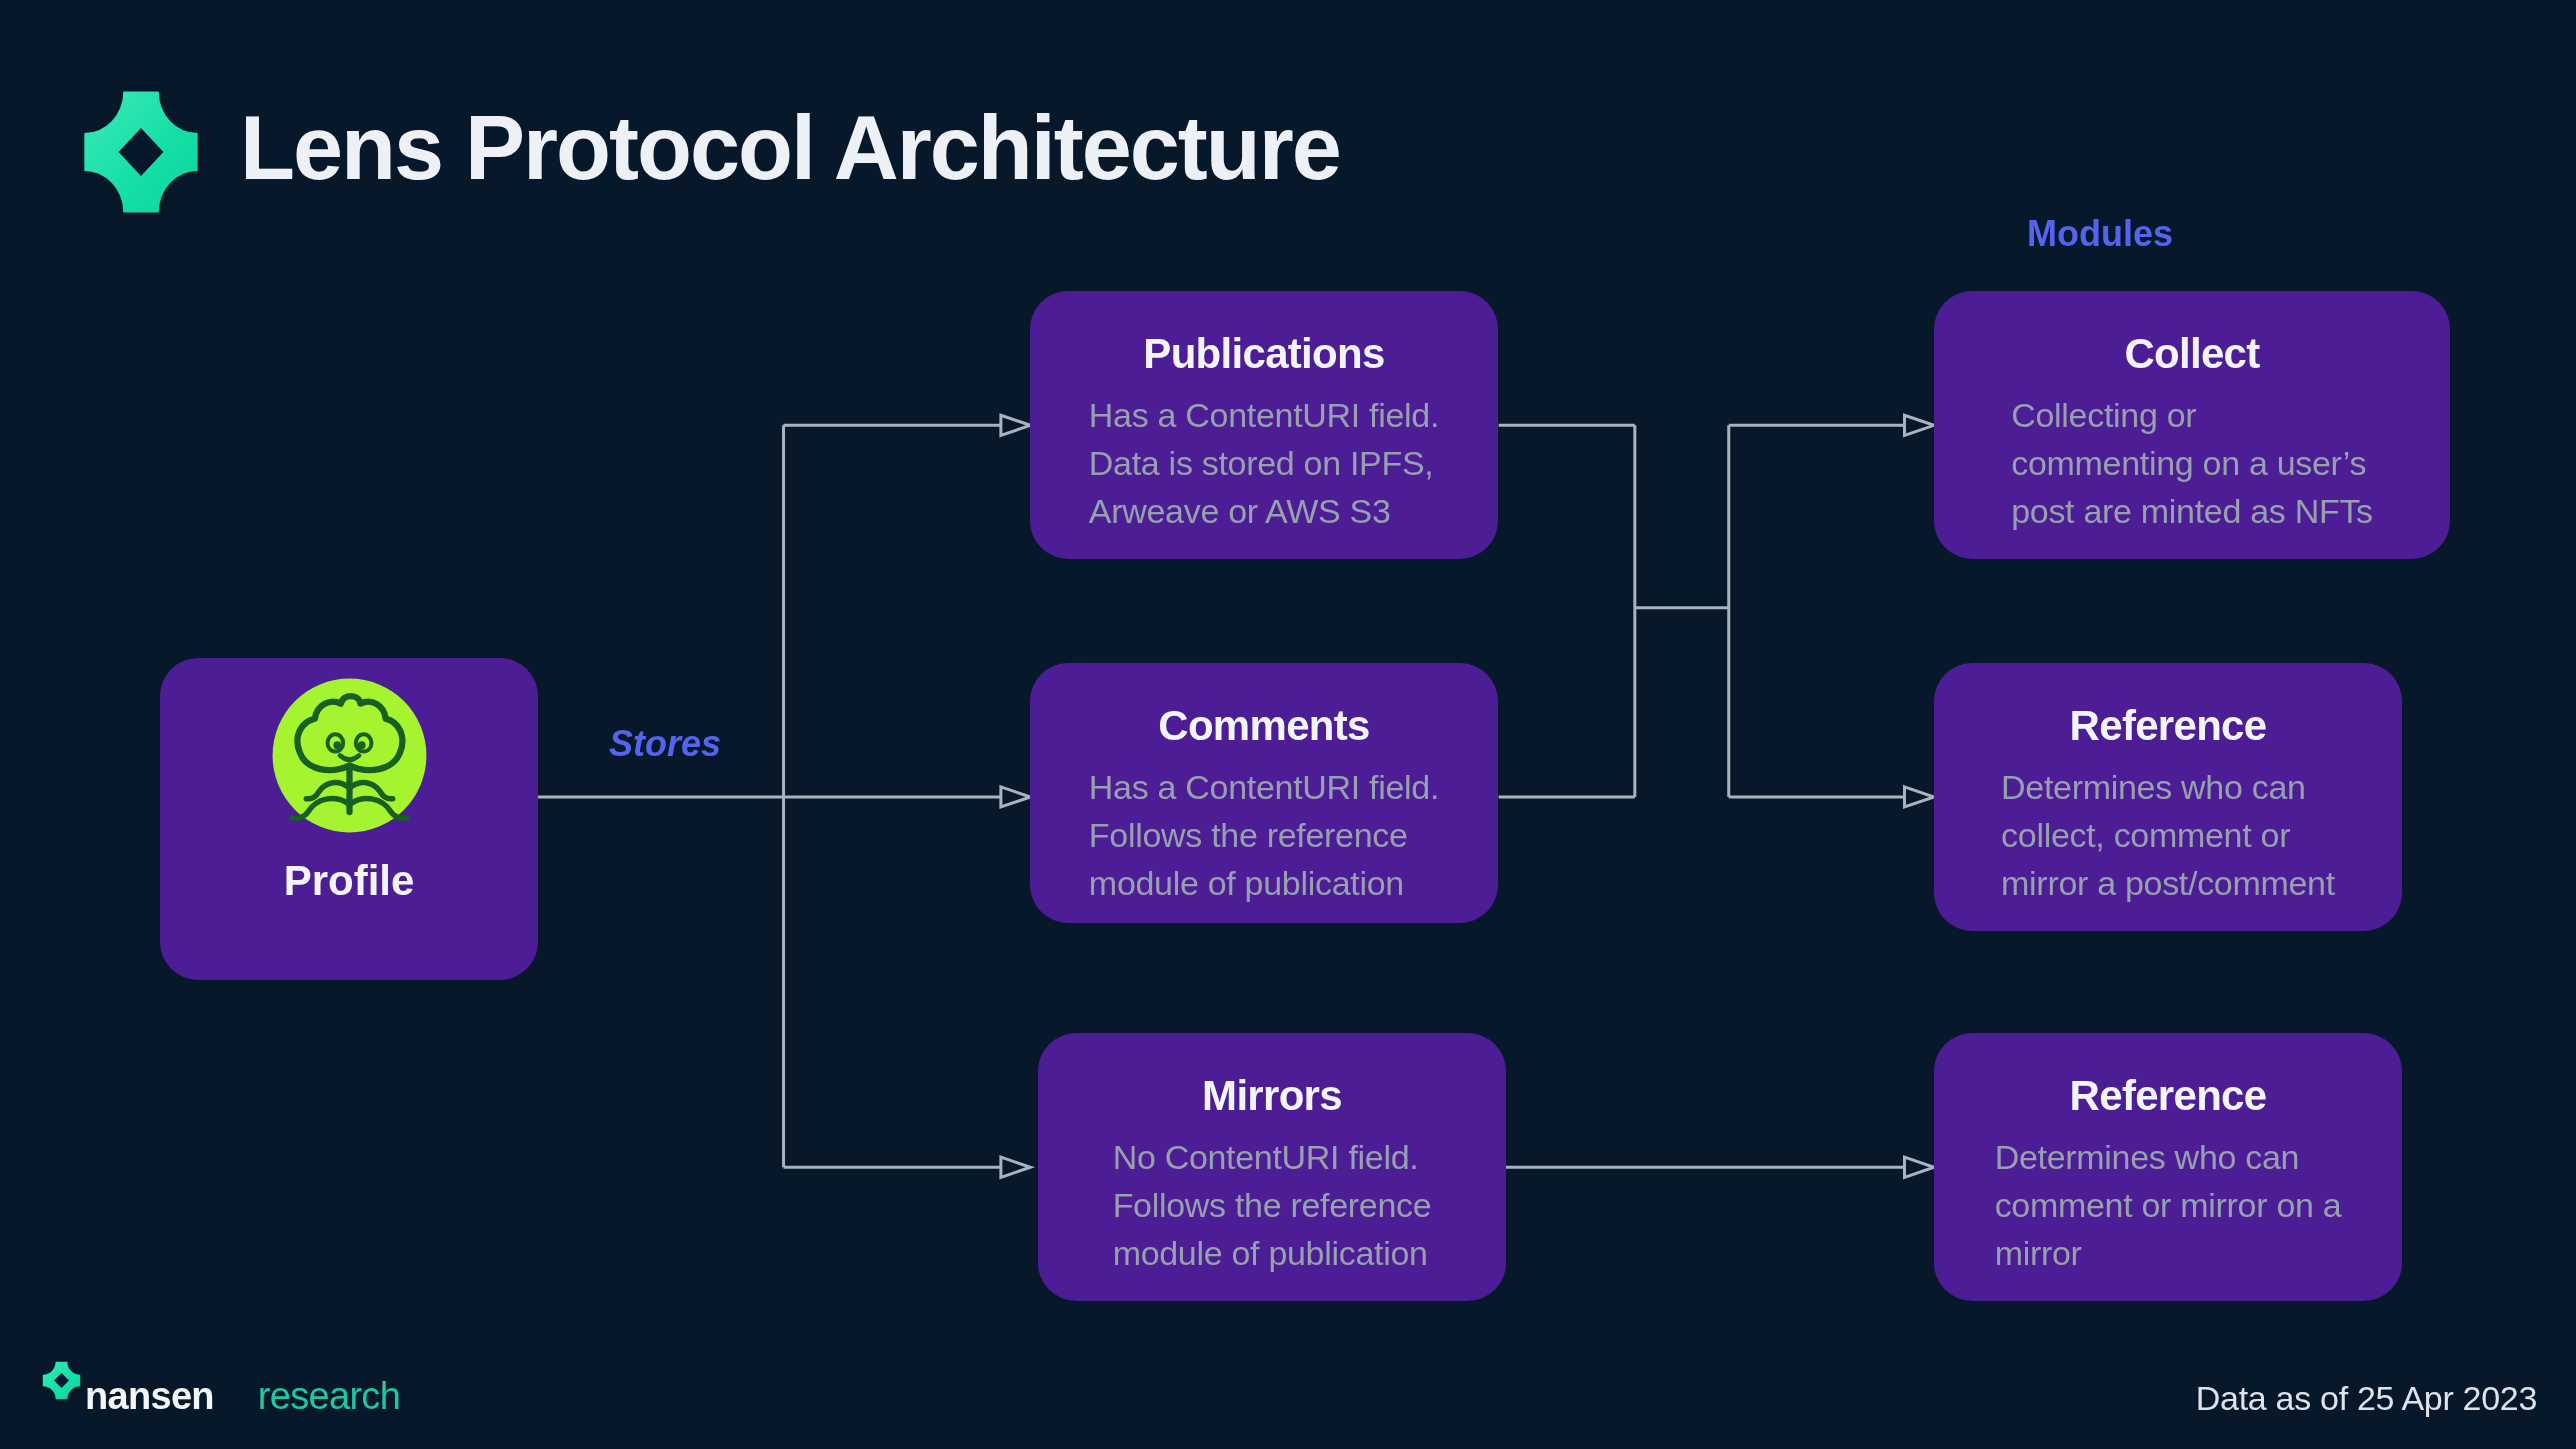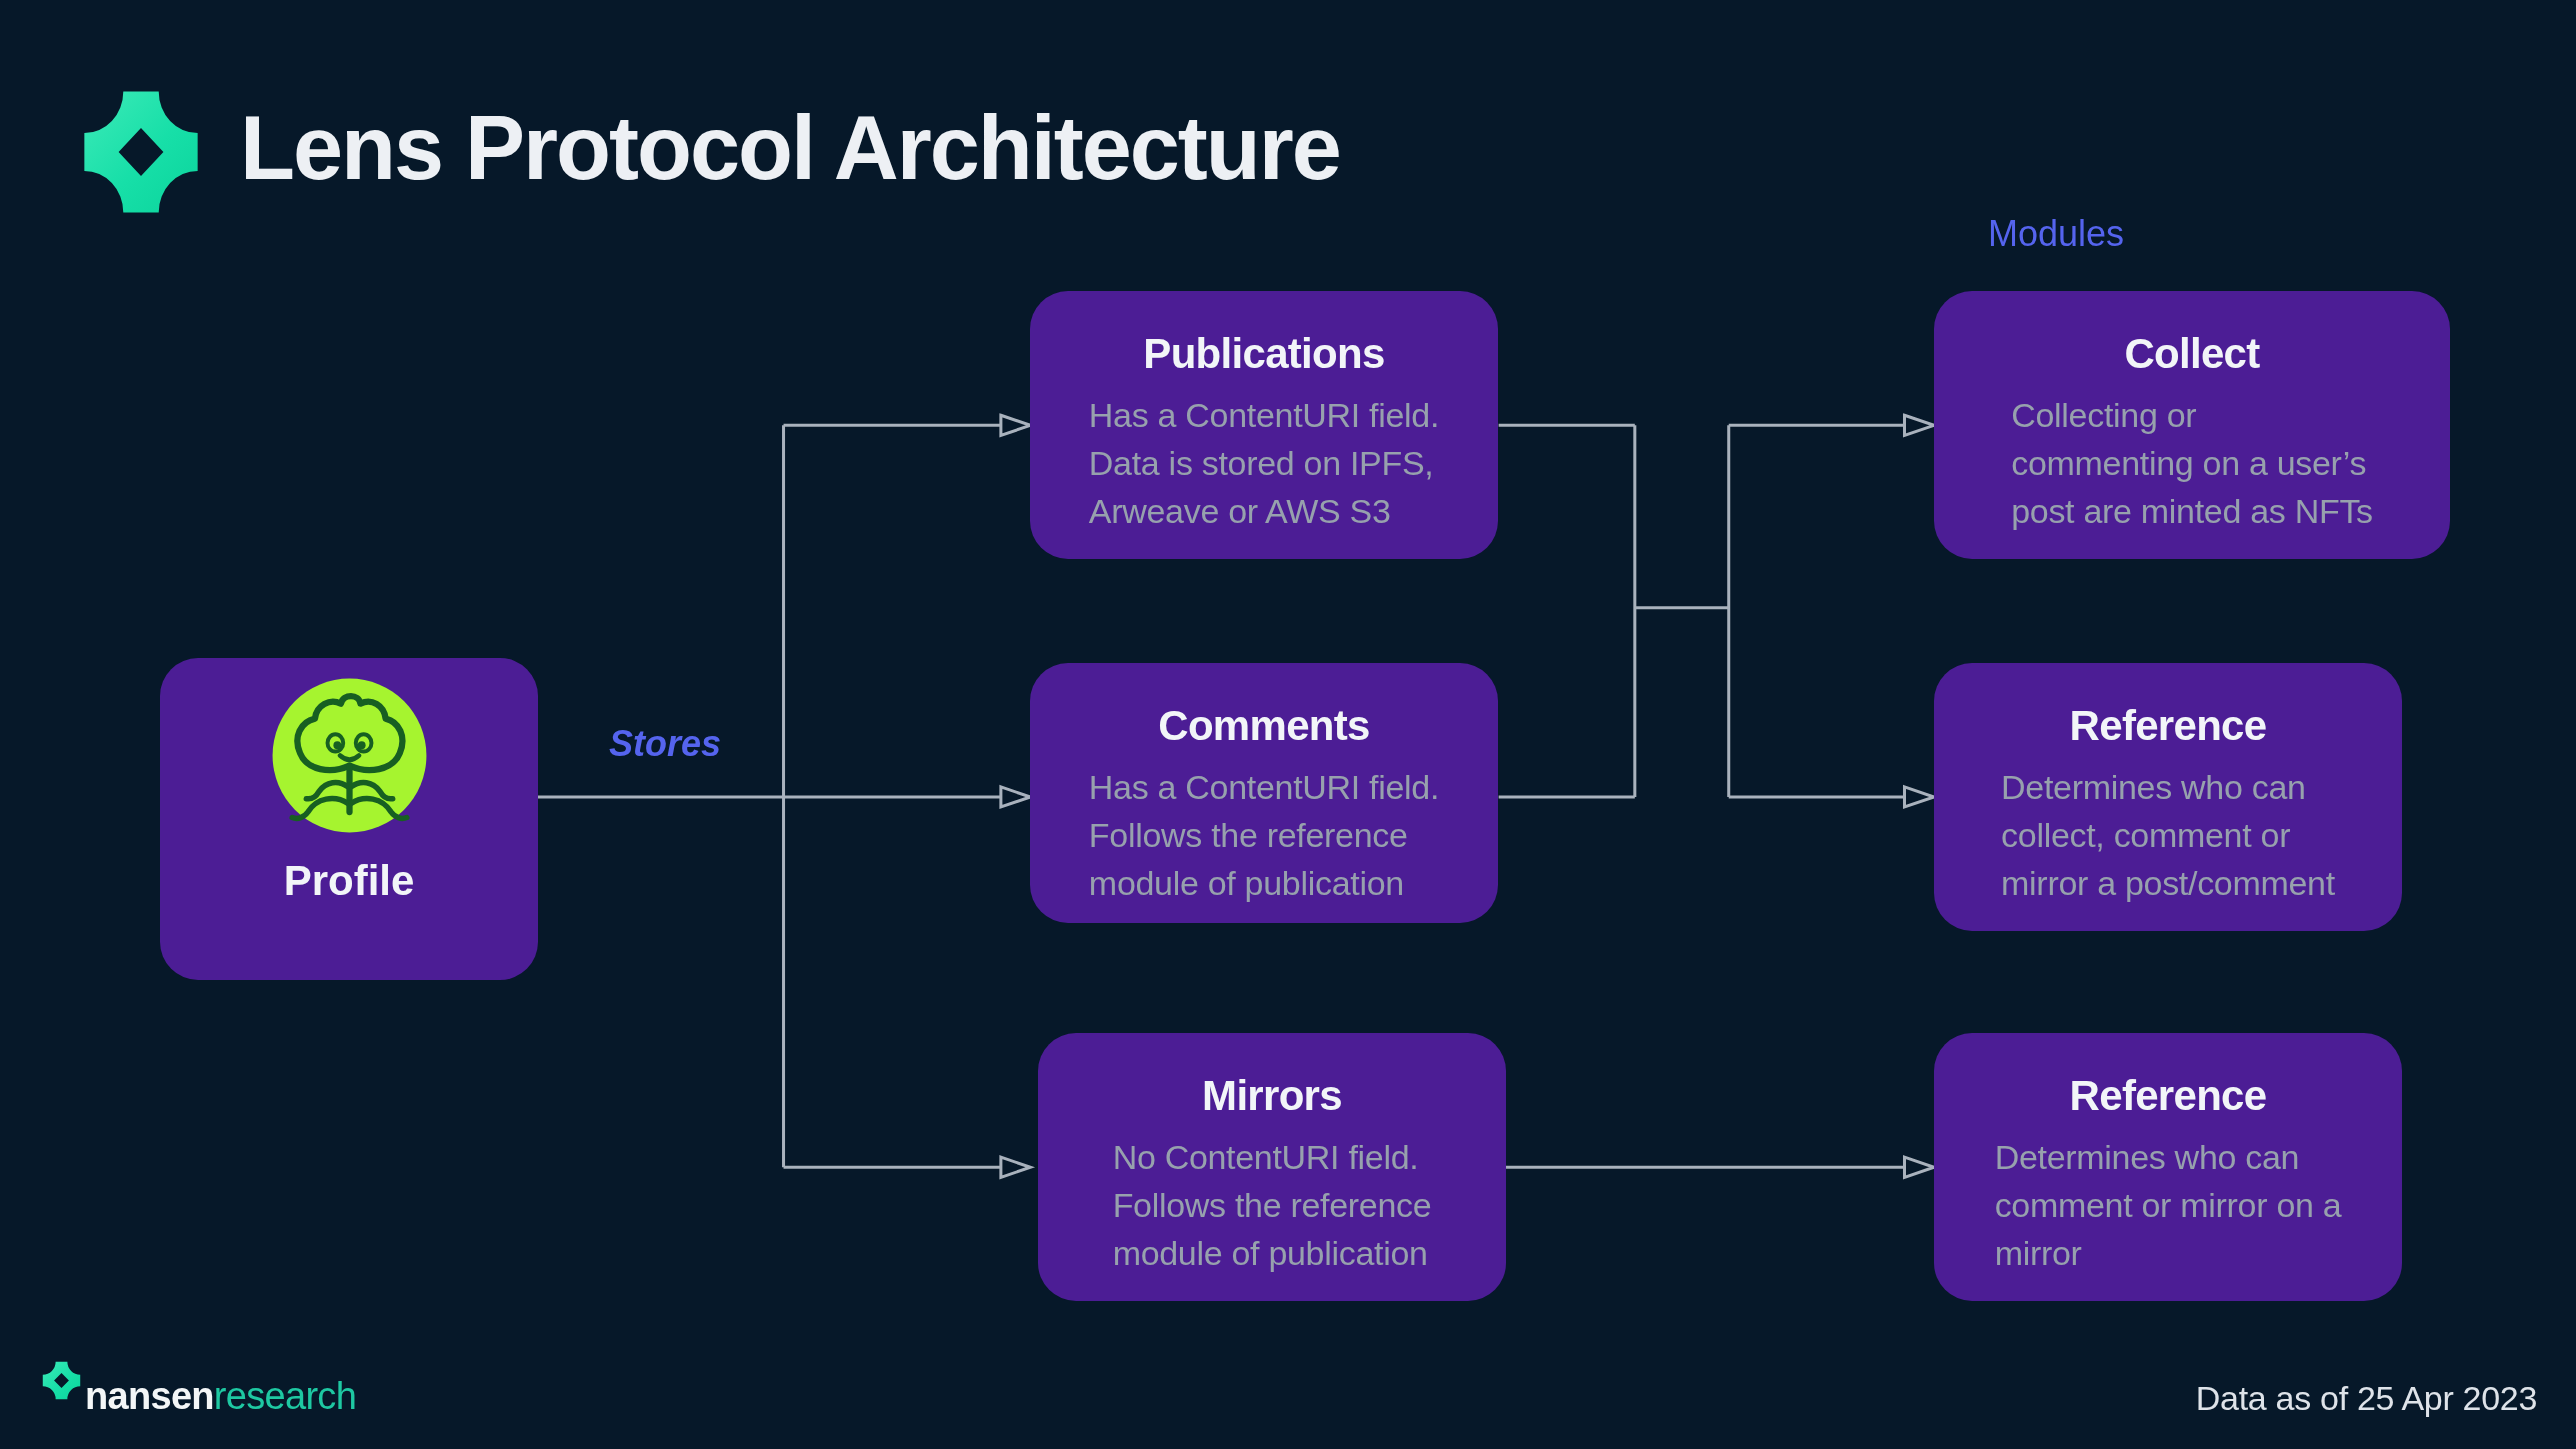--- a/index.html
+++ b/index.html
@@ -13,21 +13,21 @@
     position:absolute;left:240px;top:99px;
     font-size:90px;font-weight:700;letter-spacing:-2px;line-height:1.1;
     color:#EDF0F4;white-space:nowrap;
   }
   
   .flow-label{
     position:absolute;width:268px;text-align:center;
     font-size:36px;font-weight:600;color:#5564EE;letter-spacing:0;
   }
   .label-stores{left:531px;top:723px;font-style:italic;}
-  .label-modules{left:1922px;top:213px;font-style:normal;font-weight:400;}
+  .label-modules{left:1966px;top:213px;font-style:normal;font-weight:700;}
   
   .connectors{position:absolute;left:0;top:0;width:2576px;height:1449px;}
   .wire{fill:none;stroke:#A9B2BD;stroke-width:4.5;}
   .arrowhead{fill:#061829;stroke:#A9B2BD;stroke-width:4.5;stroke-linejoin:miter;}
   
   .node{
     position:absolute;background:#4c1d95;border-radius:38px;
     display:flex;flex-direction:column;align-items:center;box-sizing:border-box;
   }
   .node-title{
@@ -39,21 +39,21 @@
   }
   .node-mid{padding-top:42px;}
   .node-profile{padding-top:19px;}
   .profile-avatar{width:157px;height:157px;}
   .profile-label{margin-top:23px;font-size:42px;font-weight:600;color:#F2F5F8;}
   
   .footer-logo{position:absolute;left:42px;top:1360px;display:flex;align-items:flex-start;}
   .footer-sparkle{width:39px;height:39px;margin-top:1.3px;}
   .footer-wordmark{margin-left:4px;margin-top:17.4px;font-size:38px;line-height:1;white-space:nowrap;letter-spacing:-0.7px;}
   .wordmark-primary{font-weight:700;color:#F3F6F7;}
-  .wordmark-secondary{font-weight:400;color:#1EC8A2;}
+  .wordmark-secondary{font-weight:400;color:#1EC8A2;margin-left:44px;}
   .data-note{
     position:absolute;right:39px;top:1379px;
     font-size:34px;color:#DEE3E9;letter-spacing:-0.3px;
   }
 </style>
 </head>
 <body>
 
 <div class="canvas" id="canvas" style="transform: scale(1);">
 

